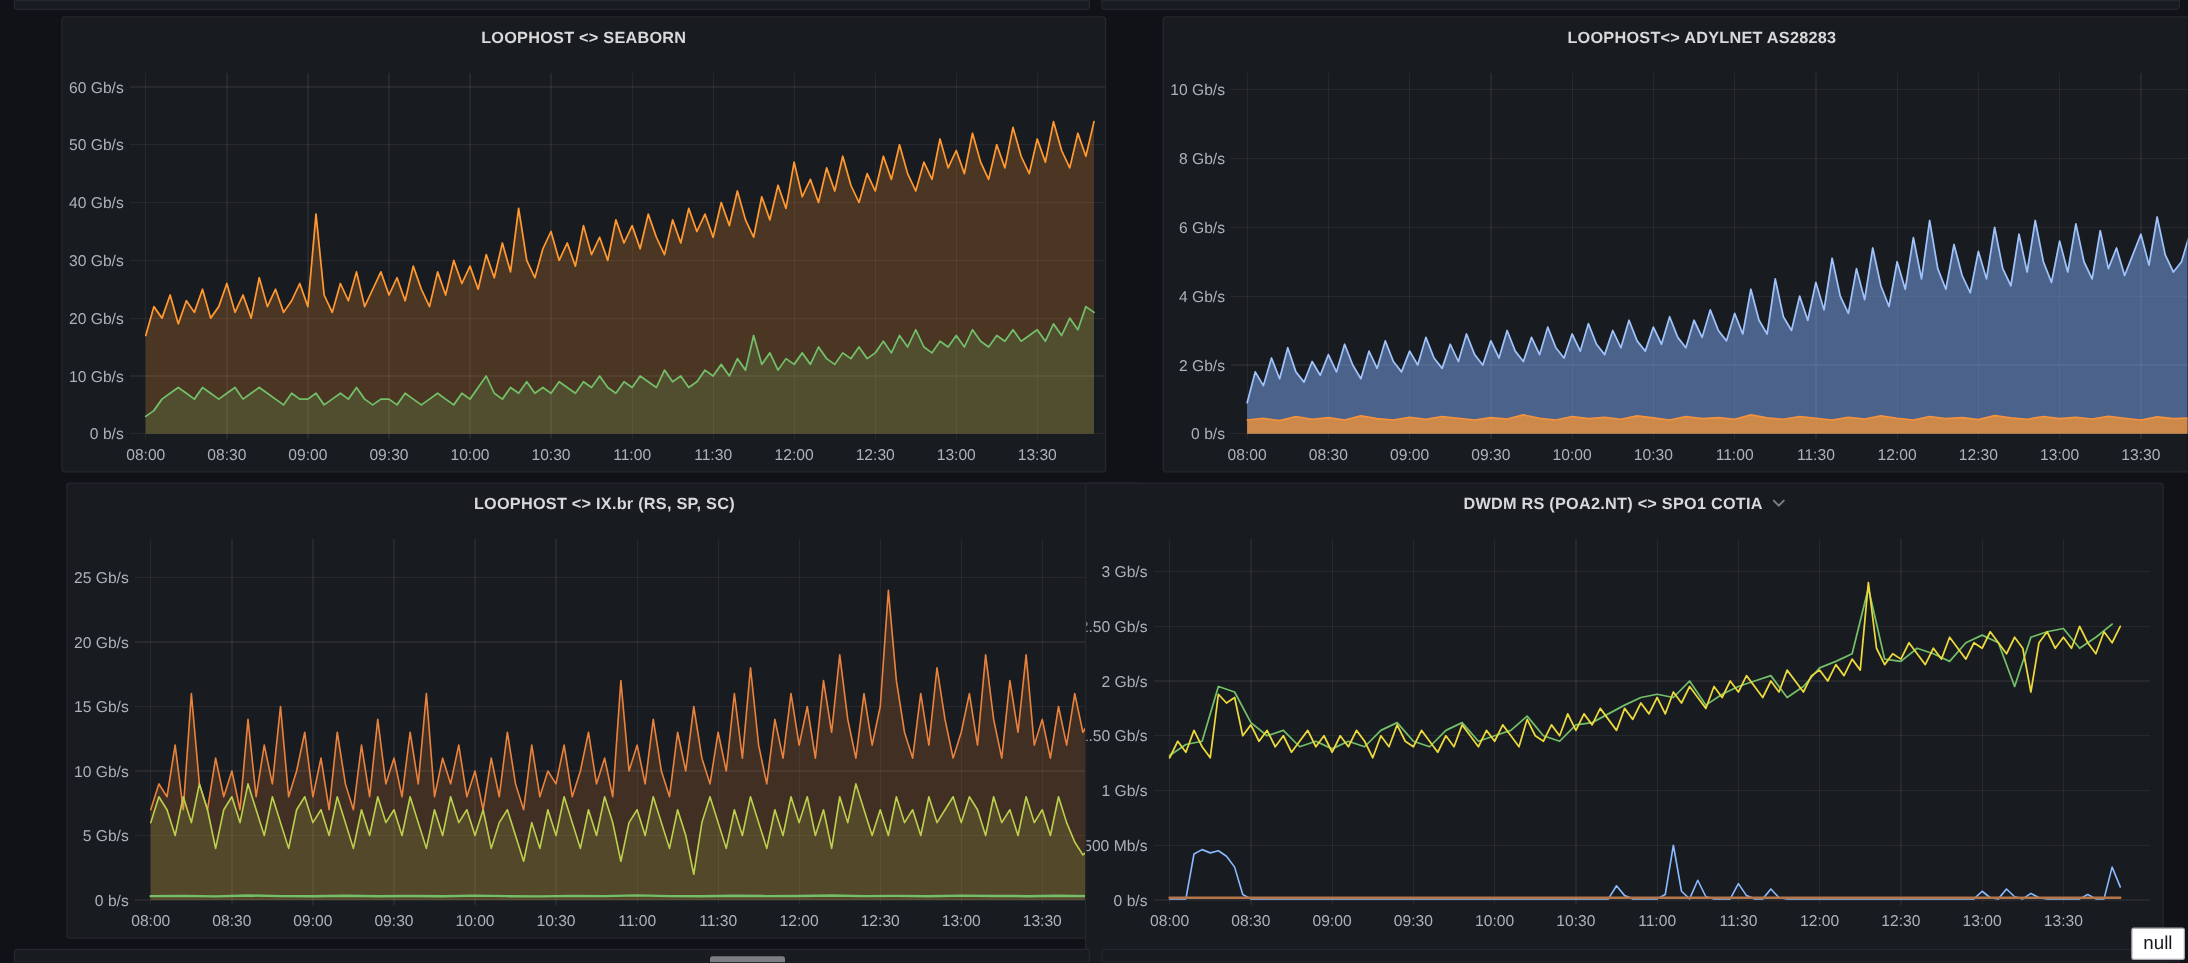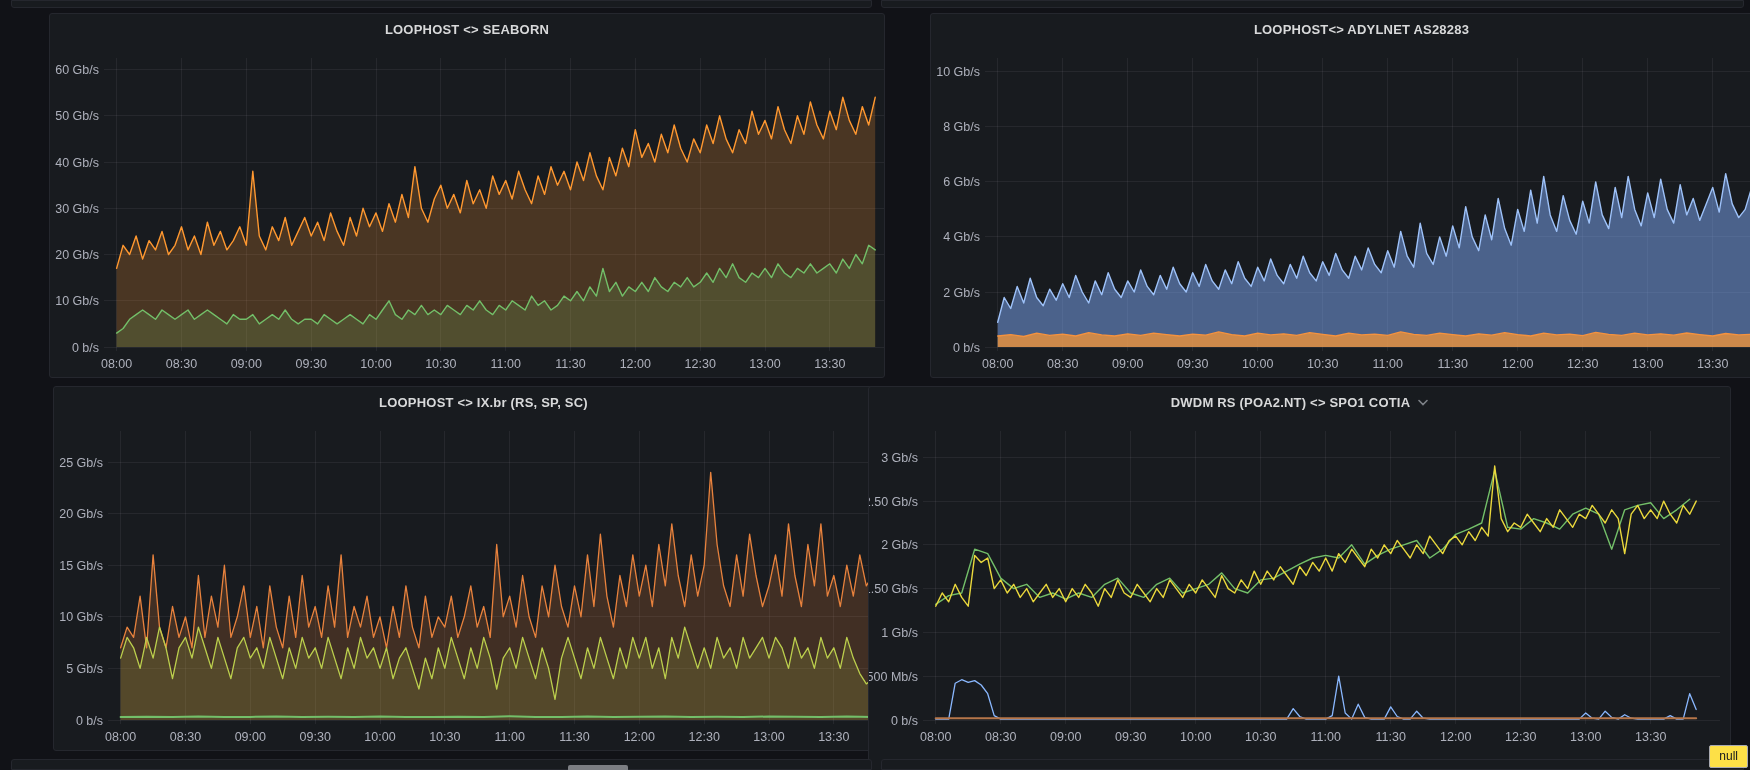--- a/index.html
+++ b/index.html
@@ -50,25 +50,25 @@
   }
   .chev{display:inline-flex;align-items:center;margin-left:2px;opacity:.75;}
   .chart{flex:1 1 auto;position:relative;overflow:hidden;}
   .chart svg{position:absolute;left:0;top:0;}
   .grid{stroke:rgba(204,204,220,0.08);stroke-width:1;shape-rendering:crispEdges;}
   .ylab{fill:#aeb1bc;font-size:12.5px;font-weight:500;text-anchor:end;font-family:"Liberation Sans",sans-serif;}
   .xlab{fill:#aeb1bc;font-size:12.5px;font-weight:500;text-anchor:middle;font-family:"Liberation Sans",sans-serif;}
   #null-tooltip{
     position:absolute;
     right:2px;bottom:2px;
-    background:#fde047;
+    background:#ffffff;
     border:1px solid #a8a9b0;
     border-radius:2px;
     color:#16181d;
-    font-size:12px;
+    font-size:15px;
     padding:3px 9px 4px 9px;
     z-index:20;
   }
   #bottom-strip{
     position:absolute;
     left:568px;top:765px;width:60px;height:5px;
     background:#7c7e83;border-radius:2px 2px 0 0;
     z-index:10;
   }
 </style>

